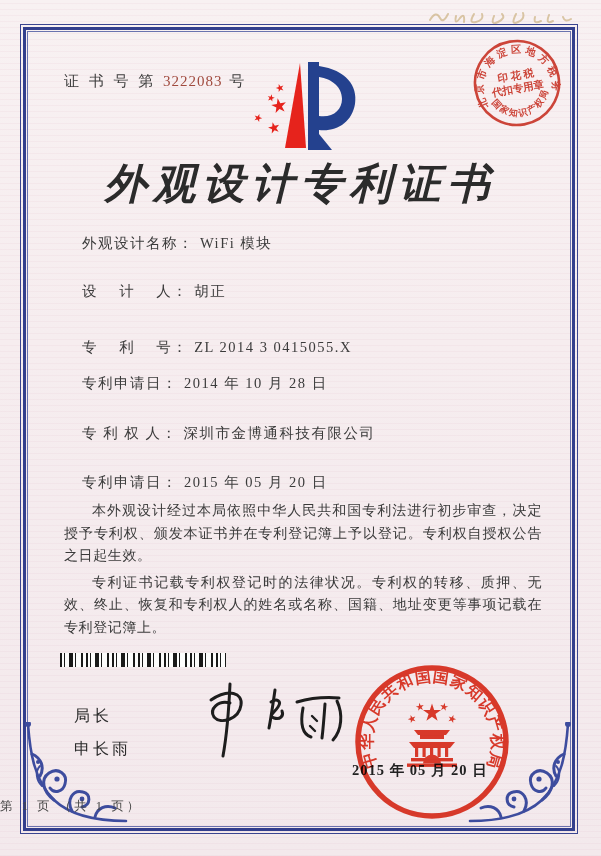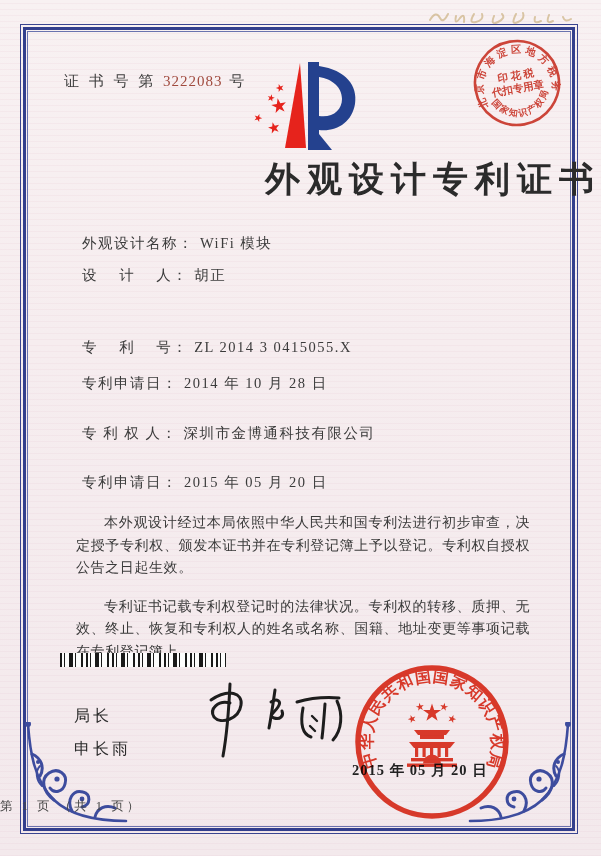--- a/index.html
+++ b/index.html
@@ -12,31 +12,31 @@
   }
   .abs{position:absolute;}
   
   .frame-outer{left:20px;top:24px;width:556px;height:808px;border:1px solid #3a4490;}
   .frame-mid{inset:2px;border:3px solid #333f8d;position:absolute;}
   .frame-inner{inset:1px;border:1px solid #6a72ae;position:absolute;}
   
   .certno{left:64px;top:72px;font-size:15px;color:#3c3c3c;letter-spacing:3px;white-space:nowrap;}
   .certno .num{color:#a04a3e;letter-spacing:1px;}
   
-  .title{left:0;top:156px;width:601px;text-align:right;font-size:35px;font-weight:bold;
-         color:#2b2b2b;letter-spacing:7px;}
+  .title{left:0;top:156px;width:601px;text-align:center;font-size:42px;font-weight:bold;
+         color:#2b2b2b;letter-spacing:7px;font-style:italic;}
   
   .fields{left:62px;top:234px;width:480px;font-size:14.5px;color:#3b3b3b;}
   .frow{position:absolute;left:0;white-space:nowrap;letter-spacing:1.5px;}
   .frow .lbl{display:inline-block;margin-left:20px;}
   .frow .val{margin-left:6px;}
   
   .bodytext{left:60px;top:496px;width:486px;font-size:14px;line-height:22.6px;color:#3a3a3a;
             text-align:justify;letter-spacing:.6px;}
-  .bodytext p{margin:16px;text-indent:2em;}
+  .bodytext p{margin:4px;text-indent:2em;}
   
   .barcode{left:60px;top:653px;width:166px;height:14px;
     background:repeating-linear-gradient(90deg,
       #1a1a1a 0 2px,#fdfdfd 2px 4px,#1a1a1a 4px 5px,#fdfdfd 5px 9px,
       #1a1a1a 9px 13px,#fdfdfd 13px 15px,#1a1a1a 15px 16px,#fdfdfd 16px 21px,
       #1a1a1a 21px 23px,#fdfdfd 23px 26px);}
   
   .signer{left:74px;top:699px;font-size:16px;color:#2a2a2a;letter-spacing:3px;line-height:33px;}
   
   .issue-date{left:352px;top:761px;font-size:14.5px;color:#222;letter-spacing:1px;font-weight:bold;}
@@ -123,21 +123,21 @@
       <use href="#star" transform="translate(22,70) scale(0.6) rotate(-14)"></use>
     </g>
   </svg>
 
   <div class="abs title">外观设计专利证书</div>
 
   <div class="abs fields">
     <div class="frow" style="top:0">
       <span class="lbl">外观设计名称：</span><span class="val">WiFi 模块</span>
     </div>
-    <div class="frow" style="top:32px">
+    <div class="frow" style="top:48px">
       <span class="lbl">设　 计　 人：</span><span class="val">胡正</span>
     </div>
     <div class="frow" style="top:104px">
       <span class="lbl">专　 利　 号：</span><span class="val">ZL 2014 3 0415055.X</span>
     </div>
     <div class="frow" style="top:140px">
       <span class="lbl">专利申请日：</span><span class="val">2014 年 10 月 28 日</span>
     </div>
     <div class="frow" style="top:190px">
       <span class="lbl">专 利 权 人：</span><span class="val">深圳市金博通科技有限公司</span>

